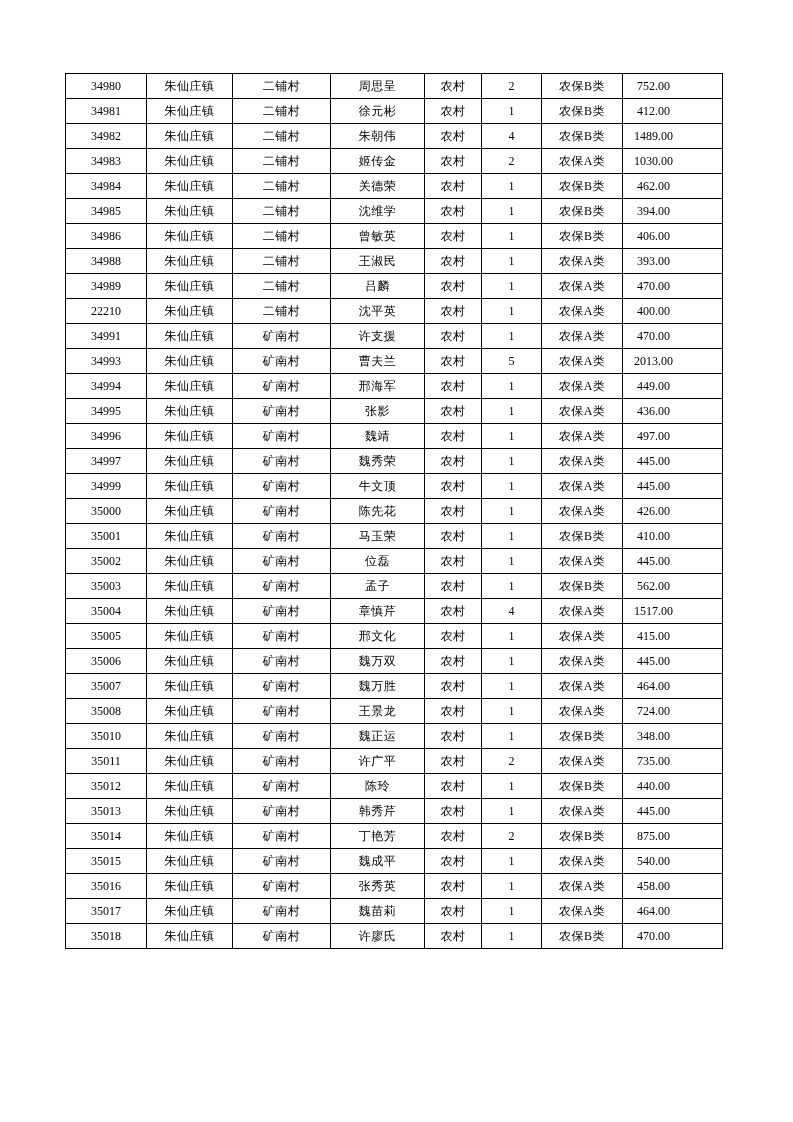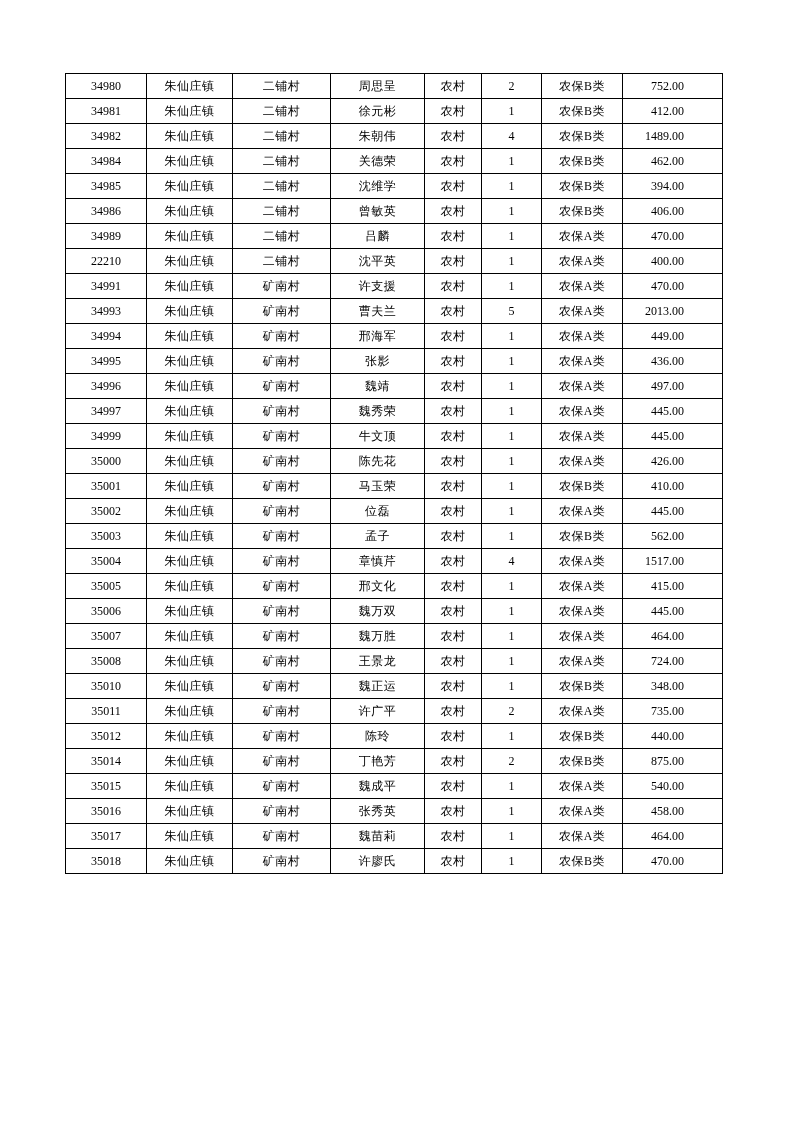--- a/index.html
+++ b/index.html
@@ -34,21 +34,20 @@
     border: 1px solid #000000;
     height: 24px;
     padding: 0;
     text-align: center;
     vertical-align: middle;
     overflow: hidden;
     white-space: nowrap;
     letter-spacing: 0.5px;
   }
   table.data-table td.col-amount {
-    text-align: right;
     padding-right: 38px;
   }
   table.data-table td.col-id,
   table.data-table td.col-count,
   table.data-table td.col-amount {
     font-family: "Liberation Serif", "DejaVu Serif", serif;
     letter-spacing: 0;
   }
 </style>
 </head>
@@ -91,20 +90,30 @@
           <td class="col-id">34982</td>
           <td class="col-town">朱仙庄镇</td>
           <td class="col-village">二铺村</td>
           <td class="col-name">朱朝伟</td>
           <td class="col-type">农村</td>
           <td class="col-count">4</td>
           <td class="col-category">农保B类</td>
           <td class="col-amount">1489.00</td>
         </tr>
         <tr>
+          <td class="col-id">34983</td>
+          <td class="col-town">朱仙庄镇</td>
+          <td class="col-village">二铺村</td>
+          <td class="col-name">姬传金</td>
+          <td class="col-type">农村</td>
+          <td class="col-count">2</td>
+          <td class="col-category">农保A类</td>
+          <td class="col-amount">1030.00</td>
+        </tr>
+        <tr>
           <td class="col-id">34984</td>
           <td class="col-town">朱仙庄镇</td>
           <td class="col-village">二铺村</td>
           <td class="col-name">关德荣</td>
           <td class="col-type">农村</td>
           <td class="col-count">1</td>
           <td class="col-category">农保B类</td>
           <td class="col-amount">462.00</td>
         </tr>
         <tr>
@@ -121,20 +130,30 @@
           <td class="col-id">34986</td>
           <td class="col-town">朱仙庄镇</td>
           <td class="col-village">二铺村</td>
           <td class="col-name">曾敏英</td>
           <td class="col-type">农村</td>
           <td class="col-count">1</td>
           <td class="col-category">农保B类</td>
           <td class="col-amount">406.00</td>
         </tr>
         <tr>
+          <td class="col-id">34988</td>
+          <td class="col-town">朱仙庄镇</td>
+          <td class="col-village">二铺村</td>
+          <td class="col-name">王淑民</td>
+          <td class="col-type">农村</td>
+          <td class="col-count">1</td>
+          <td class="col-category">农保A类</td>
+          <td class="col-amount">393.00</td>
+        </tr>
+        <tr>
           <td class="col-id">34989</td>
           <td class="col-town">朱仙庄镇</td>
           <td class="col-village">二铺村</td>
           <td class="col-name">吕麟</td>
           <td class="col-type">农村</td>
           <td class="col-count">1</td>
           <td class="col-category">农保A类</td>
           <td class="col-amount">470.00</td>
         </tr>
         <tr>
@@ -329,20 +348,30 @@
         </tr>
         <tr>
           <td class="col-id">35012</td>
           <td class="col-town">朱仙庄镇</td>
           <td class="col-village">矿南村</td>
           <td class="col-name">陈玲</td>
           <td class="col-type">农村</td>
           <td class="col-count">1</td>
           <td class="col-category">农保B类</td>
           <td class="col-amount">440.00</td>
+        </tr>
+        <tr>
+          <td class="col-id">35013</td>
+          <td class="col-town">朱仙庄镇</td>
+          <td class="col-village">矿南村</td>
+          <td class="col-name">韩秀芹</td>
+          <td class="col-type">农村</td>
+          <td class="col-count">1</td>
+          <td class="col-category">农保A类</td>
+          <td class="col-amount">445.00</td>
         </tr>
         <tr>
           <td class="col-id">35014</td>
           <td class="col-town">朱仙庄镇</td>
           <td class="col-village">矿南村</td>
           <td class="col-name">丁艳芳</td>
           <td class="col-type">农村</td>
           <td class="col-count">2</td>
           <td class="col-category">农保B类</td>
           <td class="col-amount">875.00</td>

